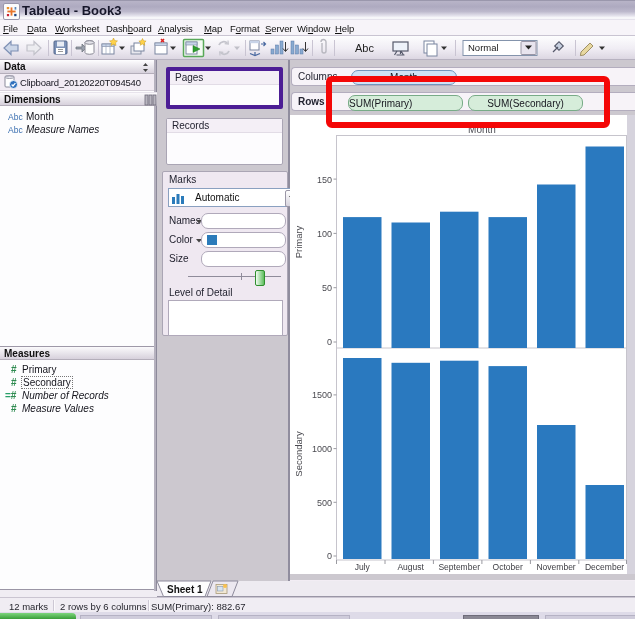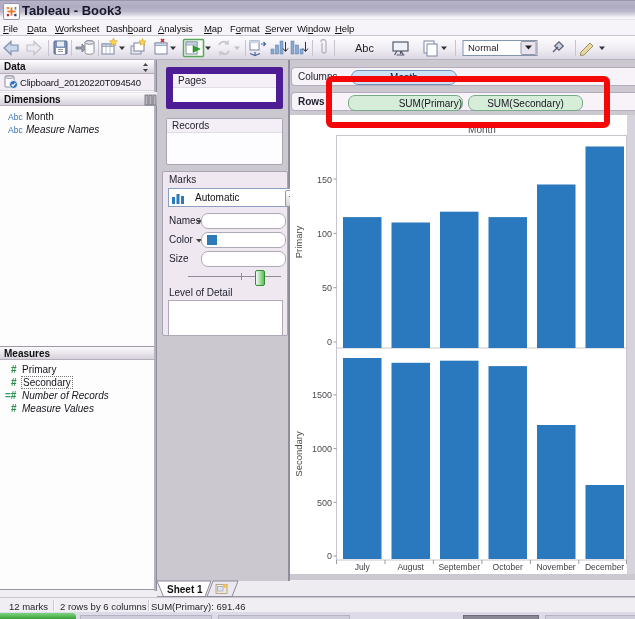--- a/index.html
+++ b/index.html
@@ -211,21 +211,21 @@
   <div class="abs" style="left:11px;top:377px;font-size:10px;color:#2e8b50;font-weight:bold;">#</div>
   <div class="abs" style="left:21px;top:376px;font-size:10px;color:#14141c;border:1px dotted #777;padding:0 1px;">Secondary</div>
   <div class="abs" style="left:5px;top:390px;font-size:10px;color:#2aa06a;font-weight:bold;">=<span style="color:#2e8b50">#</span></div>
   <div class="abs" style="left:22px;top:390px;font-size:10px;color:#14141c;font-style:italic;">Number of Records</div>
   <div class="abs" style="left:11px;top:403px;font-size:10px;color:#2e8b50;font-weight:bold;">#</div>
   <div class="abs" style="left:22px;top:403px;font-size:10px;color:#14141c;font-style:italic;">Measure Values</div>
 
   <div class="abs" style="left:157px;top:60px;width:133px;height:522px;background-color:#ccc8cf;background-image:radial-gradient(#c2bec6 25%,transparent 26%);background-size:2px 2px;"></div>
   <div class="abs" style="left:288px;top:60px;width:2px;height:522px;background:#908d9e;"></div>
 
-  <div class="abs" style="left:166px;top:67px;width:117px;height:42px;background:#fdfcfe;border:7px solid #4c1d95;border-radius:2px;box-sizing:border-box;">
+  <div class="abs" style="left:166px;top:67px;width:117px;height:42px;background:#fdfcfe;border:4px solid #4c1d95;border-radius:2px;box-sizing:border-box;">
     <div style="position:absolute;left:0;top:0;width:100%;height:13px;background:#f4eff6;border-bottom:1px solid #e2dce6;"></div>
     <span style="position:absolute;left:5px;top:1px;font-size:10px;color:#232330;">Pages</span>
   </div>
 
   <div class="abs" style="left:166px;top:118px;width:117px;height:47px;background:#fdfcfe;border:1px solid #aaa5b4;border-radius:2px;box-sizing:border-box;">
     <div style="position:absolute;left:0;top:0;width:100%;height:13px;background:#f4eff6;border-bottom:1px solid #e2dce6;"></div>
     <span style="position:absolute;left:5px;top:1px;font-size:10px;color:#232330;">Records</span>
   </div>
 
   <div class="abs" style="left:162px;top:171px;width:126px;height:165px;background:#efe8f1;border:1px solid #aaa5b4;border-radius:2px;box-sizing:border-box;">
@@ -275,21 +275,21 @@
   <div class="abs" style="left:291px;top:67px;width:344px;height:19px;background:#f7f3f8;border:1px solid #b3adbe;border-right:none;border-radius:4px 0 0 4px;box-sizing:border-box;">
     <span style="position:absolute;left:6px;top:3px;font-size:10px;color:#232330;">Columns</span>
     <div style="position:absolute;left:59px;top:2px;width:104px;height:13px;background:#cfe2f5;border:1px solid #7195bd;border-radius:7px;">
       <span style="position:absolute;left:0;right:0;text-align:center;top:1px;font-size:10px;color:#17171f;">Month</span>
     </div>
   </div>
 
   <div class="abs" style="left:291px;top:92px;width:344px;height:19px;background:#f7f3f8;border:1px solid #b3adbe;border-right:none;border-radius:4px 0 0 4px;box-sizing:border-box;">
     <span style="position:absolute;left:6px;top:3px;font-size:10px;color:#232330;font-weight:bold;">Rows</span>
     <div style="position:absolute;left:56px;top:2px;width:113px;height:14px;background:#d6edda;border:1px solid #78ab87;border-radius:7px;">
-      <span style="position:absolute;left:0;right:0;text-align:right;top:1.5px;font-size:10px;color:#17171f;">SUM(Primary)</span>
+      <span style="position:absolute;left:0;right:0;text-align:left;top:1.5px;font-size:10px;color:#17171f;">SUM(Primary)</span>
     </div>
     <div style="position:absolute;left:176px;top:2px;width:113px;height:14px;background:#d6edda;border:1px solid #78ab87;border-radius:7px;">
       <span style="position:absolute;left:0;right:0;text-align:center;top:1.5px;font-size:10px;color:#17171f;">SUM(Secondary)</span>
     </div>
   </div>
 
   <div class="abs" style="left:290px;top:115px;width:345px;height:465px;">
     <svg width="345" height="465" viewBox="0 0 345 465">
       <rect x="0" y="0" width="345" height="465" fill="#ffffff"></rect>
 
@@ -381,21 +381,21 @@
     <rect x="62.5" y="6.5" width="5.5" height="4.5" fill="#d8e4f0" stroke="#8898b0" stroke-width="0.6"></rect>
     <circle cx="70" cy="6" r="2" fill="#f8c050"></circle>
     <text x="12" y="12.5" font-size="10" font-weight="bold" fill="#111" font-family="Liberation Sans,sans-serif">Sheet 1</text>
   </svg>
 
   <div class="abs" style="left:0;top:597px;width:635px;height:15px;background:#f0edf3;border-top:1px solid #cac5d1;box-sizing:border-box;">
     <div style="position:absolute;left:53px;top:2px;width:1px;height:11px;background:#cdc8d4;border-right:1px solid #fbfafc;"></div>
       <div style="position:absolute;left:148px;top:2px;width:1px;height:11px;background:#cdc8d4;border-right:1px solid #fbfafc;"></div>
       <span style="position:absolute;left:9px;top:3px;font-size:9.5px;color:#26262e;">12 marks</span>
     <span style="position:absolute;left:60px;top:3px;font-size:9.5px;color:#26262e;">2 rows by 6 columns</span>
-    <span style="position:absolute;left:151px;top:3px;font-size:9.5px;color:#26262e;">SUM(Primary): 691.46</span>
+    <span style="position:absolute;left:151px;top:3px;font-size:9.5px;color:#26262e;">SUM(Primary): 882.67</span>
   </div>
 
   <div class="abs" style="left:0;top:612px;width:635px;height:7px;background:#dedbe8;">
     <div style="position:absolute;left:0;top:1px;width:76px;height:6px;background:linear-gradient(#7ed67e,#3a9e3a);border-radius:0 4px 0 0;"></div>
     <div style="position:absolute;left:80px;top:3px;width:130px;height:4px;background:#cfccdb;border:1px solid #b5b2c4;"></div>
     <div style="position:absolute;left:218px;top:3px;width:130px;height:4px;background:#cfccdb;border:1px solid #b5b2c4;"></div>
     <div style="position:absolute;left:463px;top:3px;width:74px;height:4px;background:#8a8894;border:1px solid #6e6c7a;"></div>
     <div style="position:absolute;left:545px;top:3px;width:90px;height:4px;background:#cfccdb;border:1px solid #b5b2c4;"></div>
   </div>
 

